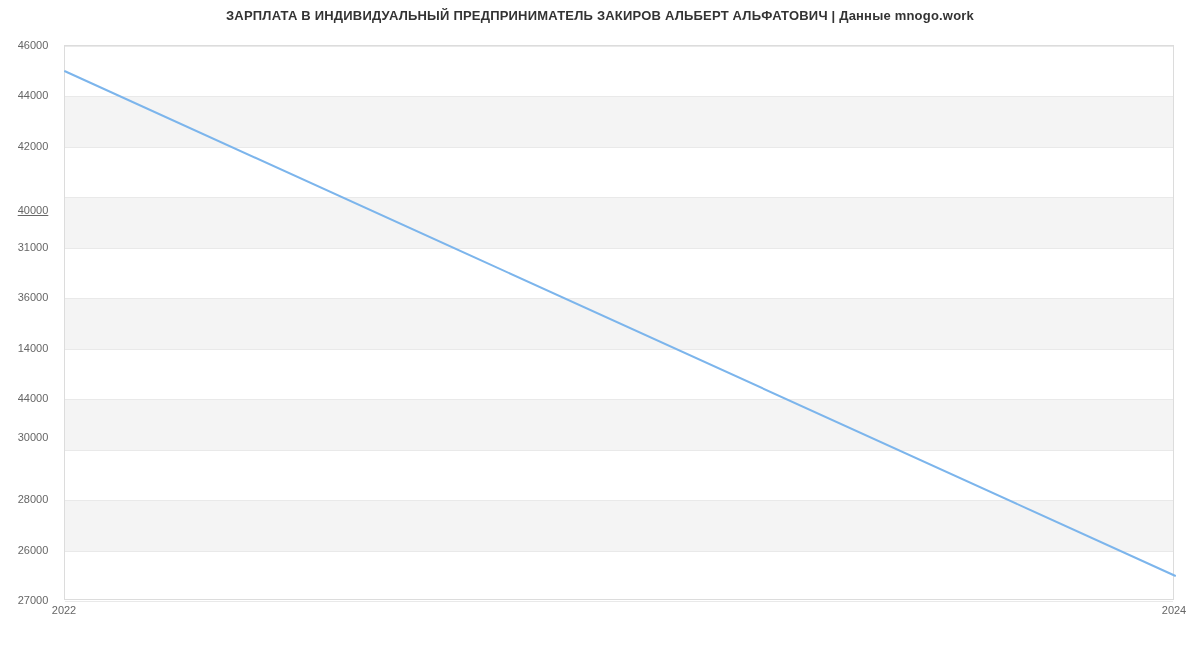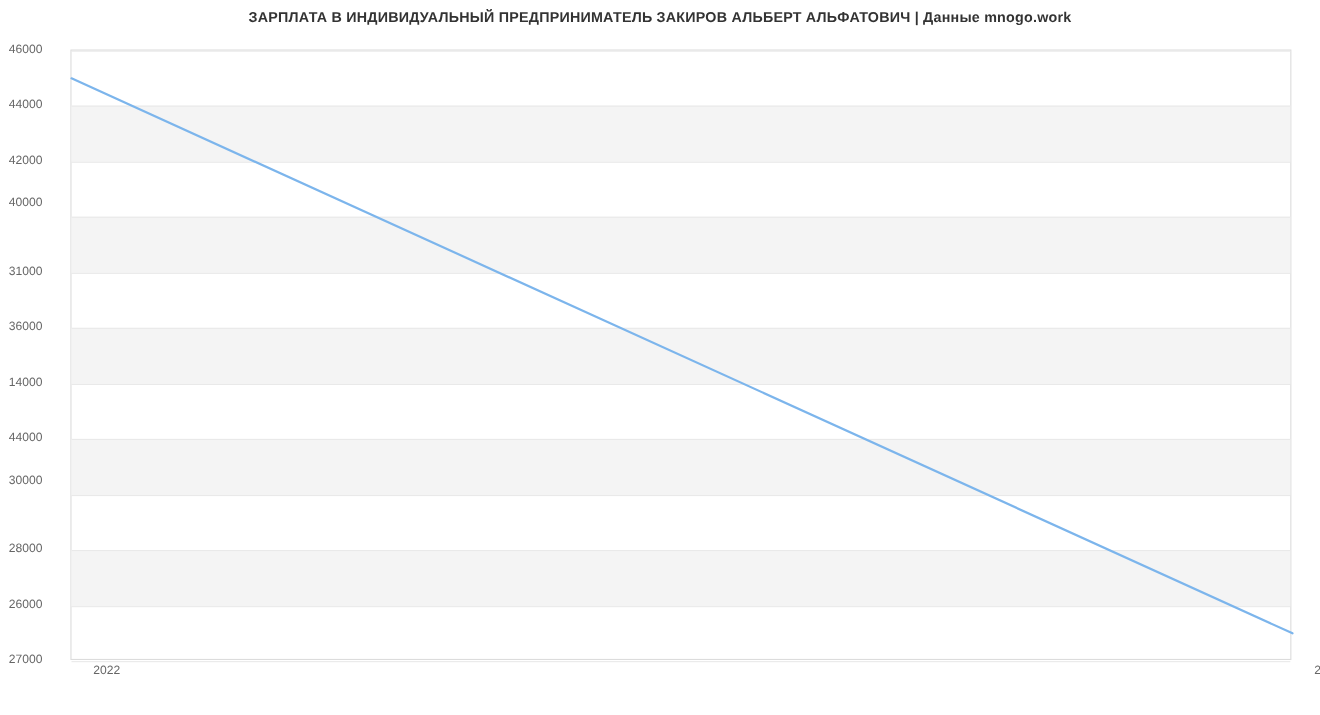--- a/index.html
+++ b/index.html
@@ -47,32 +47,31 @@
     position: absolute;
     left: 0;
     width: 100%;
     height: 0;
     border-top: 1px solid #e9e9e9;
   }
   .ytick {
     position: absolute;
     right: 1142px; 
     width: 50px;
-    text-align: left;
+    text-align: center;
     font-size: 11px;
     color: #666666;
     transform: translateY(-50%);
   }
   .xtick {
     position: absolute;
     top: 604px; 
     font-size: 11px;
     color: #666666;
     transform: translateX(-50%);
-    margin-left: 33px;
   }
   svg.line-layer {
     position: absolute;
     left: 0;
     top: 0;
     width: 100%;
     height: 100%;
     overflow: visible;
   }
   .series-line {
@@ -114,19 +113,19 @@
   </div>
 
 <div class="ytick" style="top: 600px;">27000</div>
     <div class="ytick" style="top: 549.545px;">26000</div>
     <div class="ytick" style="top: 499.091px;">28000</div>
     <div class="ytick" style="top: 437px;">30000</div>
     <div class="ytick" style="top: 398.182px;">44000</div>
     <div class="ytick" style="top: 347.727px;">14000</div>
     <div class="ytick" style="top: 297.273px;">36000</div>
     <div class="ytick" style="top: 246.818px;">31000</div>
-    <div class="ytick" style="top: 184px;">40000</div>
+    <div class="ytick" style="top: 210px; text-decoration: underline;">40000</div>
     <div class="ytick" style="top: 145.909px;">42000</div>
     <div class="ytick" style="top: 95.4545px;">44000</div>
     <div class="ytick" style="top: 45px;">46000</div>
     <div class="xtick" style="left: 64px;">2022</div>
     <div class="xtick" style="left: 1174px;">2024</div>
   </div>
 
 </body></html>

